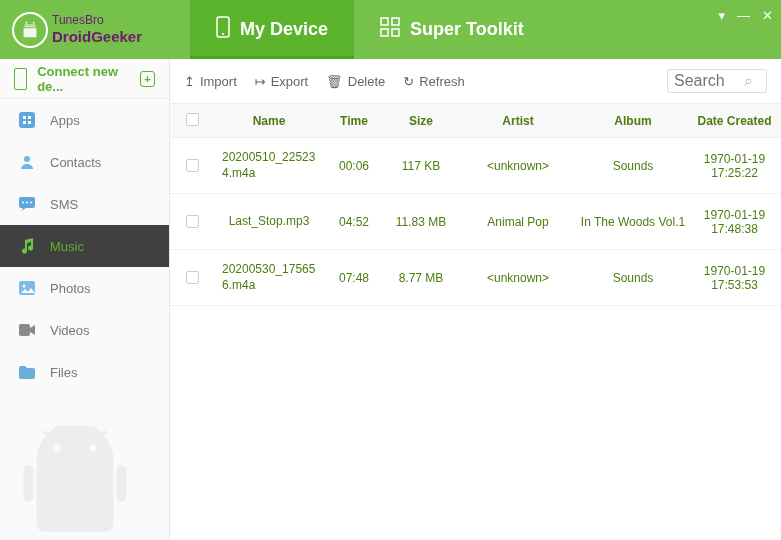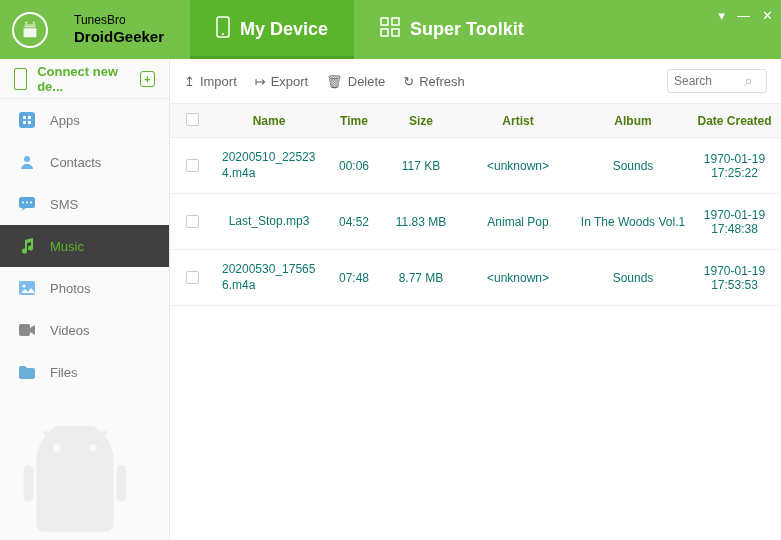--- a/index.html
+++ b/index.html
@@ -2,21 +2,21 @@
 <html><head>
   <meta charset="utf-8">
   <style>
     * { margin: 0; padding: 0; box-sizing: border-box; font-family: Arial, sans-serif; }
     body { width: 781px; height: 540px; background: #f5f5f5; overflow: hidden; position: relative; }
     
     .header { height: 59px; background: #75c149; display: flex; align-items: center; position: relative; }
     .brand { display: flex; align-items: center; padding: 0 12px; width: 190px; }
     .brand-logo { width: 36px; height: 36px; border: 2px solid #fff; border-radius: 50%; display: flex; align-items: center; justify-content: center; position: relative; }
     .brand-logo svg { fill: #fff; }
-    .brand-text { color: #000000; margin-left: 26px; line-height: 1.2; }
+    .brand-text { color: #701a75; margin-left: 4px; line-height: 1.2; }
     .brand-text .top { font-size: 12px; }
     .brand-text .bottom { font-size: 15px; font-weight: bold; }
     
     .tabs { display: flex; height: 100%; }
     .tab { display: flex; align-items: center; padding: 0 26px; color: #fff; font-size: 18px; font-weight: bold; cursor: pointer; position: relative; }
     .tab.active { background: #5bb42c; }
     .tab.active::after { content: ''; position: absolute; bottom: 0; left: 0; right: 0; height: 3px; background: #4ca321; }
     .tab-icon { margin-right: 10px; }
     
     .window-controls { position: absolute; right: 8px; top: 8px; display: flex; gap: 12px; }
@@ -32,32 +32,32 @@
     .nav-item.active { background: #404040; color: #5bb42c; }
     .nav-icon { width: 18px; height: 18px; margin-right: 14px; display: flex; align-items: center; justify-content: center; }
     
     .android-bg { position: absolute; bottom: 0; left: 10px; opacity: 0.08; }
     
     .content { flex: 1; background: #fff; display: flex; flex-direction: column; }
     .toolbar { height: 45px; display: flex; align-items: center; padding: 0 14px; border-bottom: 1px solid #eee; justify-content: space-between; }
     .toolbar-actions { display: flex; gap: 18px; }
     .tool-btn { display: flex; align-items: center; color: #666; font-size: 13px; cursor: pointer; gap: 5px; }
     .search-box { width: 100px; height: 24px; border: 1px solid #ddd; border-radius: 3px; display: flex; align-items: center; padding: 0 6px; }
-    .search-box input { border: none; outline: none; width: 70px; font-size: 12px; color: #0c4a6e; }
+    .search-box input { border: none; outline: none; width: 70px; font-size: 16px; color: #0c4a6e; }
     
     .table-header { display: flex; height: 34px; align-items: center; background: #f8f8f8; border-bottom: 1px solid #eee; font-size: 12px; font-weight: bold; color: #4d7c0f; }
     .col-check { width: 44px; text-align: center; }
     .col-name { width: 110px; text-align: center; }
     .col-time { width: 60px; text-align: center; }
     .col-size { width: 74px; text-align: center; }
     .col-artist { width: 120px; text-align: center; }
     .col-album { width: 110px; text-align: center; }
     .col-date { flex: 1; text-align: center; }
     
-    .table-row { display: flex; height: 56px; align-items: center; border-bottom: 1px solid #f0f0f0; font-size: 12px; color: #0f766e; }
+    .table-row { display: flex; height: 56px; align-items: center; border-bottom: 1px solid #f0f0f0; font-size: 12px; color: #4d7c0f; }
     .table-row > div { display: flex; align-items: center; justify-content: center; }
     .col-name-cell { width: 110px; padding: 0 8px; word-break: break-all; line-height: 1.3; text-align: left; }
     
     .checkbox { width: 13px; height: 13px; border: 1px solid #ccc; border-radius: 2px; display: inline-block; cursor: pointer; background: #fff; }
   </style>
 </head>
 <body>
 
 <div class="header">
   <div class="brand">

